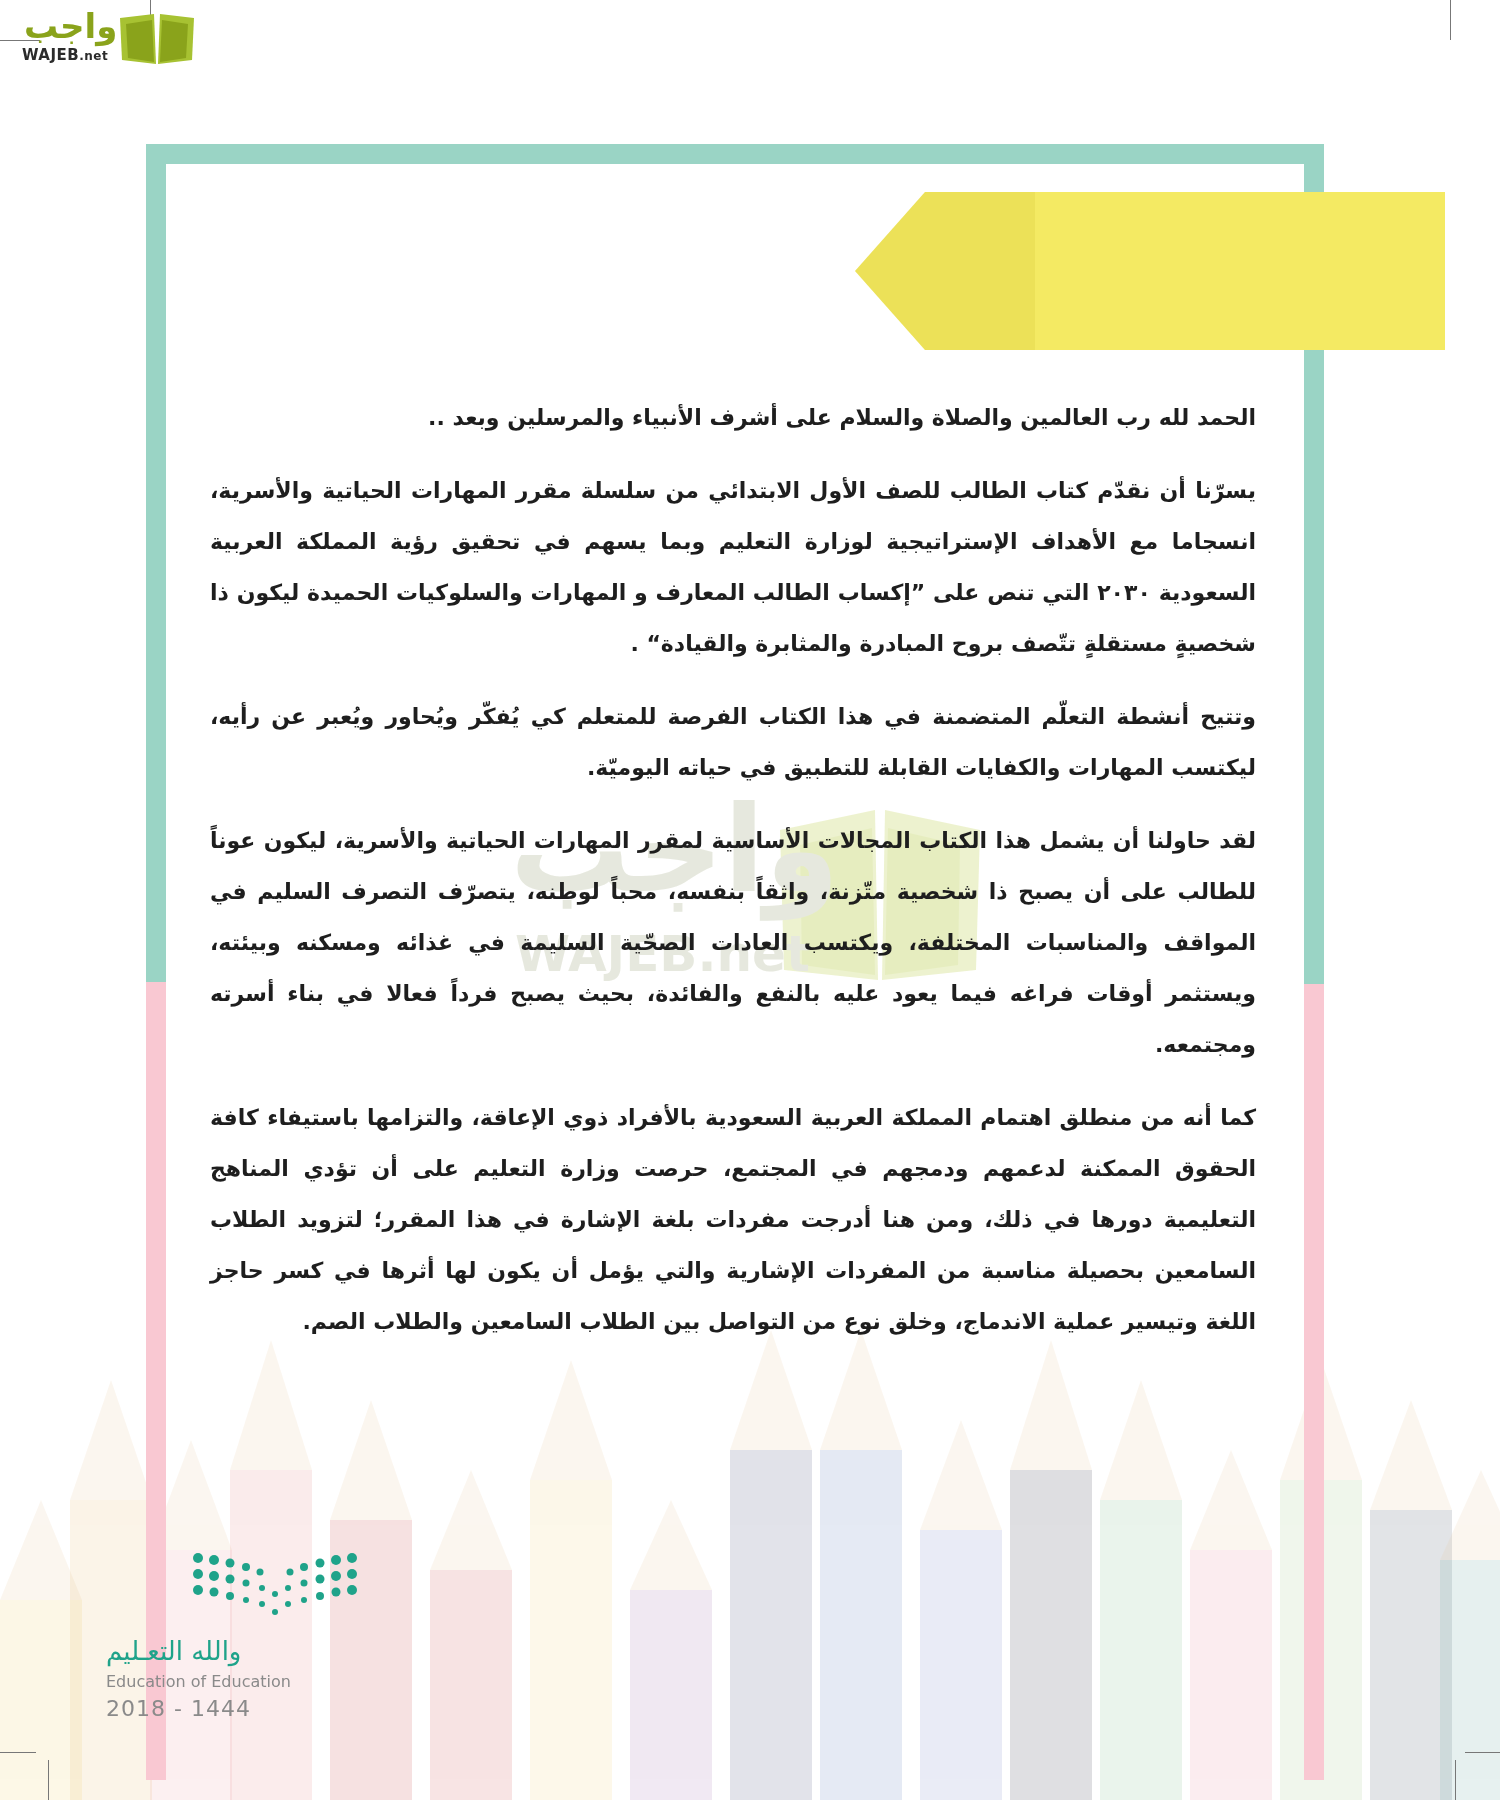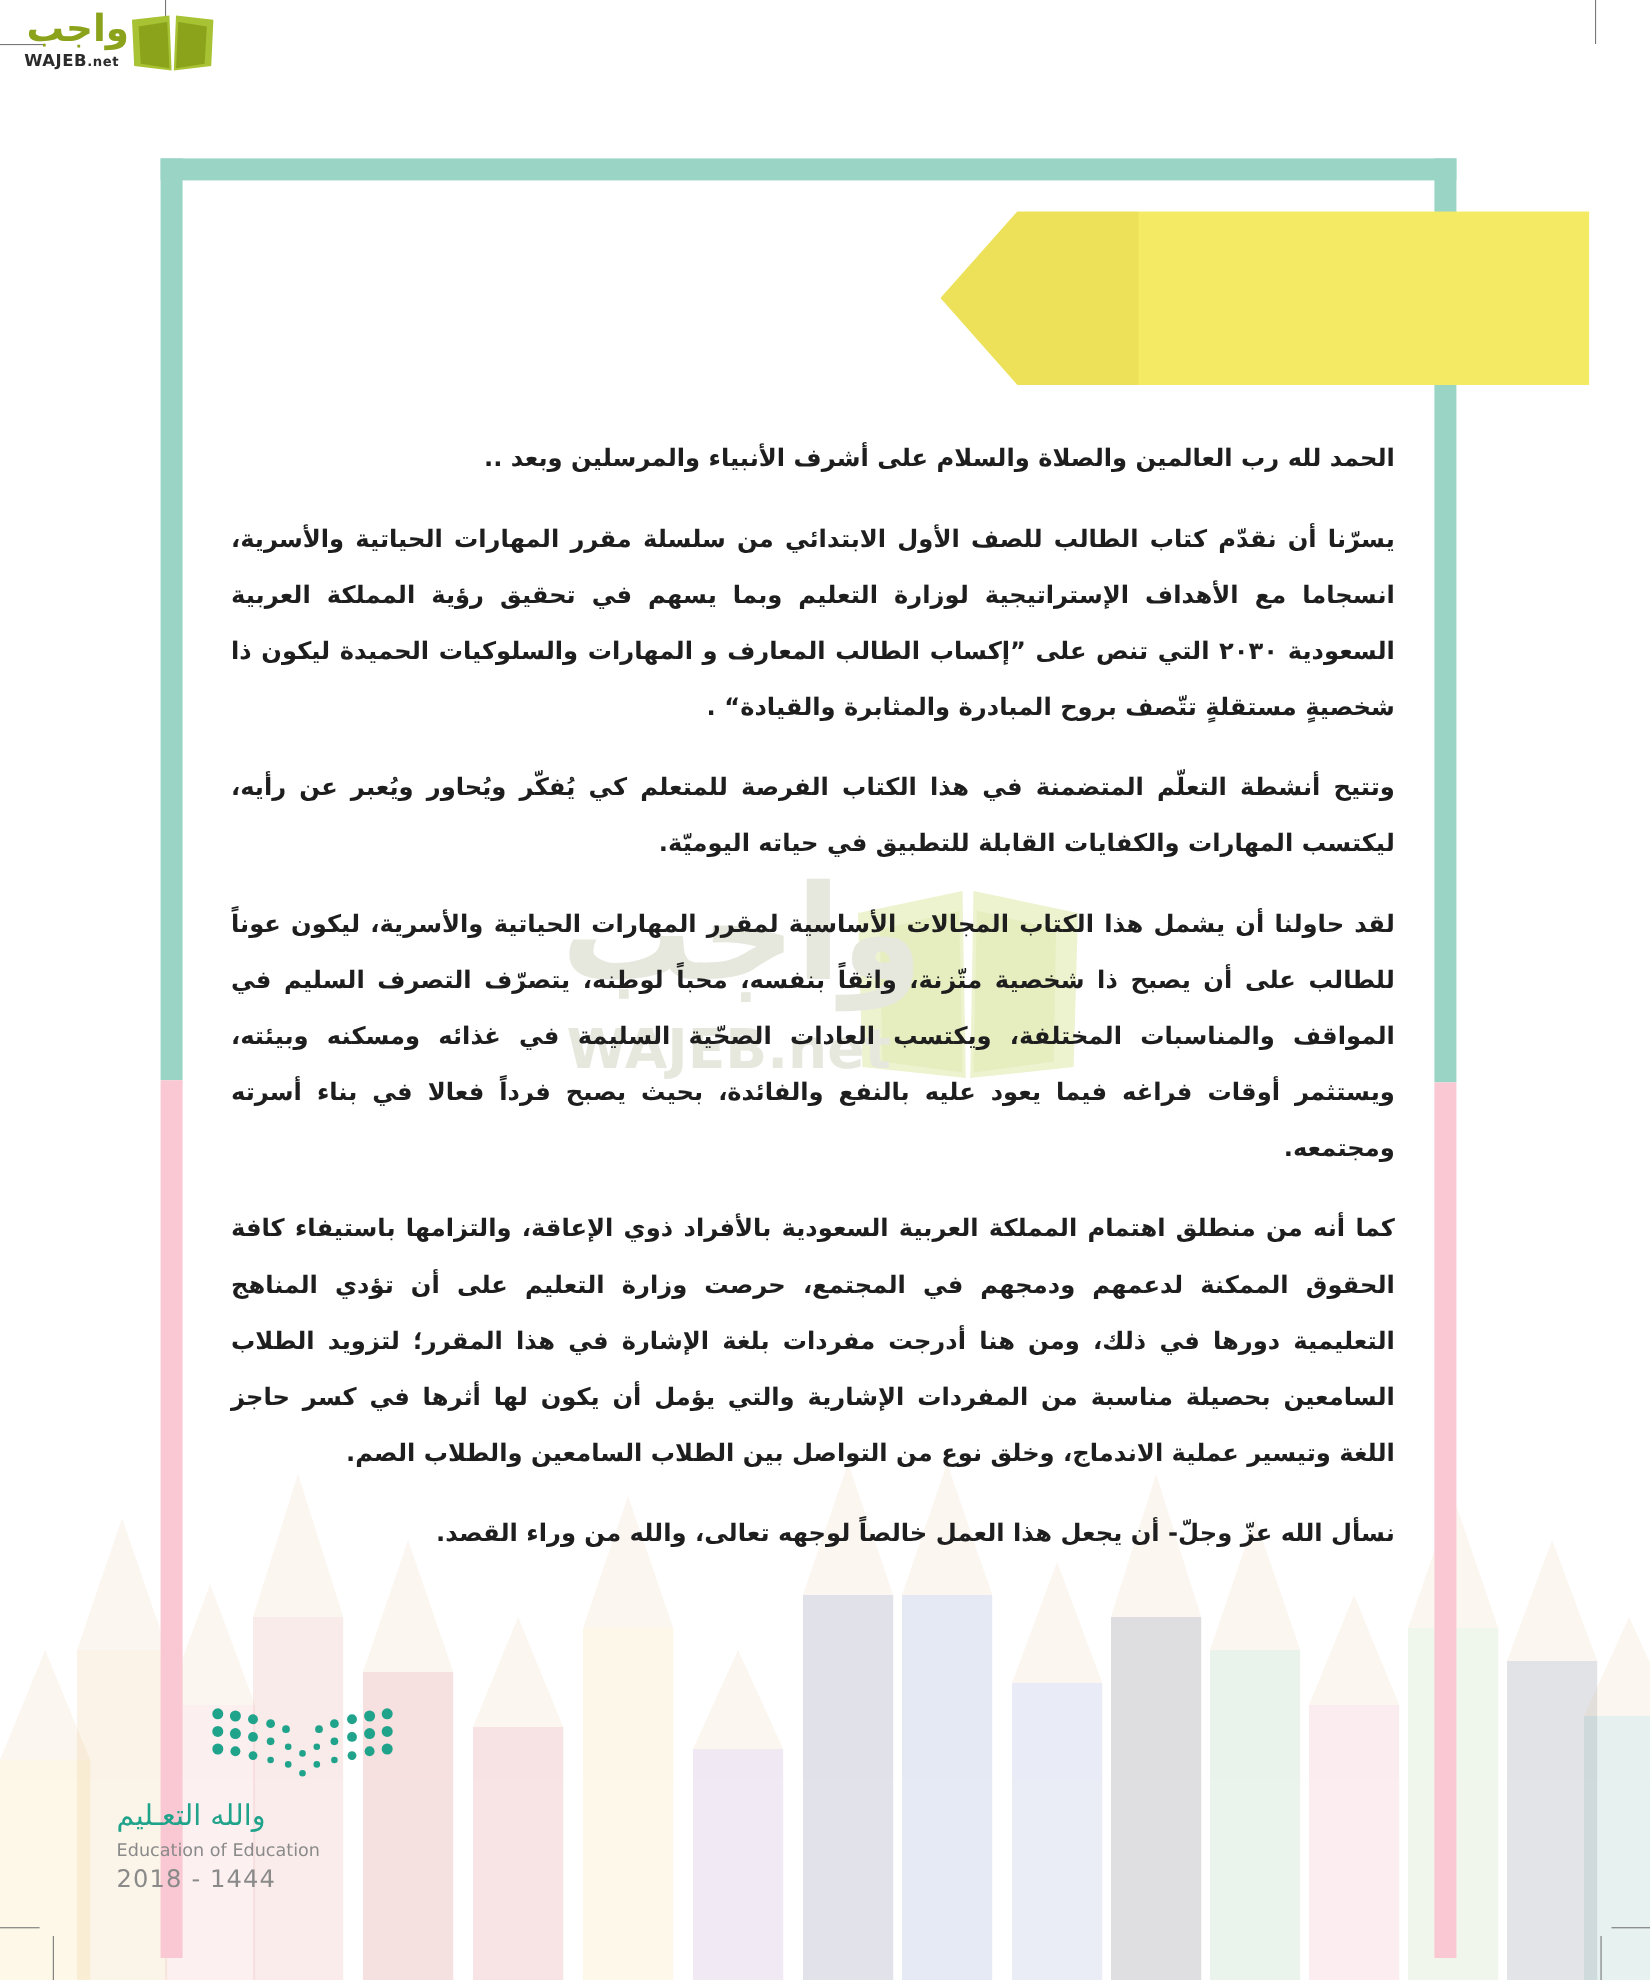--- a/index.html
+++ b/index.html
@@ -34,21 +34,21 @@
   
   .ribbon { position:absolute; left:855px; top:192px; width:590px; height:158px; z-index:4;
             background:#f4ea63; clip-path:polygon(70px 0, 100% 0, 100% 100%, 70px 100%, 0 50%); }
   .ribbon-shade { position:absolute; left:0; top:0; width:180px; height:100%; background:rgba(200,190,40,0.18); }
   .ribbon-title { position:absolute; right:72px; top:10px; font-size:104px; font-weight:bold; color:#ee66a6;
                   direction:rtl; line-height:1.2; font-family:"DejaVu Sans", sans-serif; }
 
   
   .content { position:absolute; left:210px; top:392px; width:1058px; z-index:3; direction:rtl; text-align:justify;
              font-family:"DejaVu Sans", sans-serif; font-weight:bold; font-size:22px; color:#1e1e1e; line-height:51px; }
-  .content p { margin:0 0 22px 0; text-align-last:right; }
+  .content p { margin:0 12px 22px 0; text-align-last:right; }
   .content p.first { margin-bottom:22px; }
 
   
   .watermark { position:absolute; left:510px; top:810px; width:470px; height:170px; z-index:1; opacity:0.55; }
   .wm-ar { position:absolute; left:0; top:-30px; font-size:120px; font-weight:bold; color:#d3d7c4; direction:rtl; }
   .wm-en { position:absolute; left:5px; top:115px; font-size:50px; font-weight:bold; color:#d3d7c4; }
   .wm-book { position:absolute; left:270px; top:0; width:200px; height:170px; }
 
   
   .ministry { position:absolute; left:100px; top:1550px; width:300px; height:180px; z-index:3; }
@@ -170,21 +170,20 @@
   <span class="wm-ar">واجب</span>
   <span class="wm-en">WAJEB.net</span>
 </div>
 
 <div class="content">
   <p class="first">الحمد لله رب العالمين والصلاة والسلام على أشرف الأنبياء والمرسلين وبعد ..</p>
   <p>يسرّنا أن نقدّم كتاب الطالب للصف الأول الابتدائي من سلسلة مقرر المهارات الحياتية والأسرية، انسجاما مع الأهداف الإستراتيجية لوزارة التعليم وبما يسهم في تحقيق رؤية المملكة العربية السعودية ٢٠٣٠ التي تنص على ”إكساب الطالب المعارف و المهارات والسلوكيات الحميدة ليكون ذا شخصيةٍ مستقلةٍ تتّصف بروح المبادرة والمثابرة والقيادة“ .</p>
   <p>وتتيح أنشطة التعلّم المتضمنة في هذا الكتاب الفرصة للمتعلم كي يُفكّر ويُحاور ويُعبر عن رأيه، ليكتسب المهارات والكفايات القابلة للتطبيق في حياته اليوميّة.</p>
   <p>لقد حاولنا أن يشمل هذا الكتاب المجالات الأساسية لمقرر المهارات الحياتية والأسرية، ليكون عوناً للطالب على أن يصبح ذا شخصية متّزنة، واثقاً بنفسه، محباً لوطنه، يتصرّف التصرف السليم في المواقف والمناسبات المختلفة، ويكتسب العادات الصحّية السليمة في غذائه ومسكنه وبيئته، ويستثمر أوقات فراغه فيما يعود عليه بالنفع والفائدة، بحيث يصبح فرداً فعالا في بناء أسرته ومجتمعه.</p>
   <p>كما أنه من منطلق اهتمام المملكة العربية السعودية بالأفراد ذوي الإعاقة، والتزامها باستيفاء كافة الحقوق الممكنة لدعمهم ودمجهم في المجتمع، حرصت وزارة التعليم على أن تؤدي المناهج التعليمية دورها في ذلك، ومن هنا أدرجت مفردات بلغة الإشارة في هذا المقرر؛ لتزويد الطلاب السامعين بحصيلة مناسبة من المفردات الإشارية والتي يؤمل أن يكون لها أثرها في كسر حاجز اللغة وتيسير عملية الاندماج، وخلق نوع من التواصل بين الطلاب السامعين والطلاب الصم.</p>
-  <p>نسأل الله عزّ وجلّ- أن يجعل هذا العمل خالصاً لوجهه تعالى، والله من وراء القصد.</p>
 </div>
 
 <div class="ministry">
   <svg class="ministry-dots" viewBox="0 0 170 70">
     <g fill="#1fa38a">
       <circle cx="8" cy="8" r="5"></circle>
         <circle cx="24" cy="10" r="5"></circle>
         <circle cx="40" cy="13" r="4.5"></circle>
         <circle cx="56" cy="17" r="4"></circle>
         <circle cx="70" cy="22" r="3.5"></circle>

